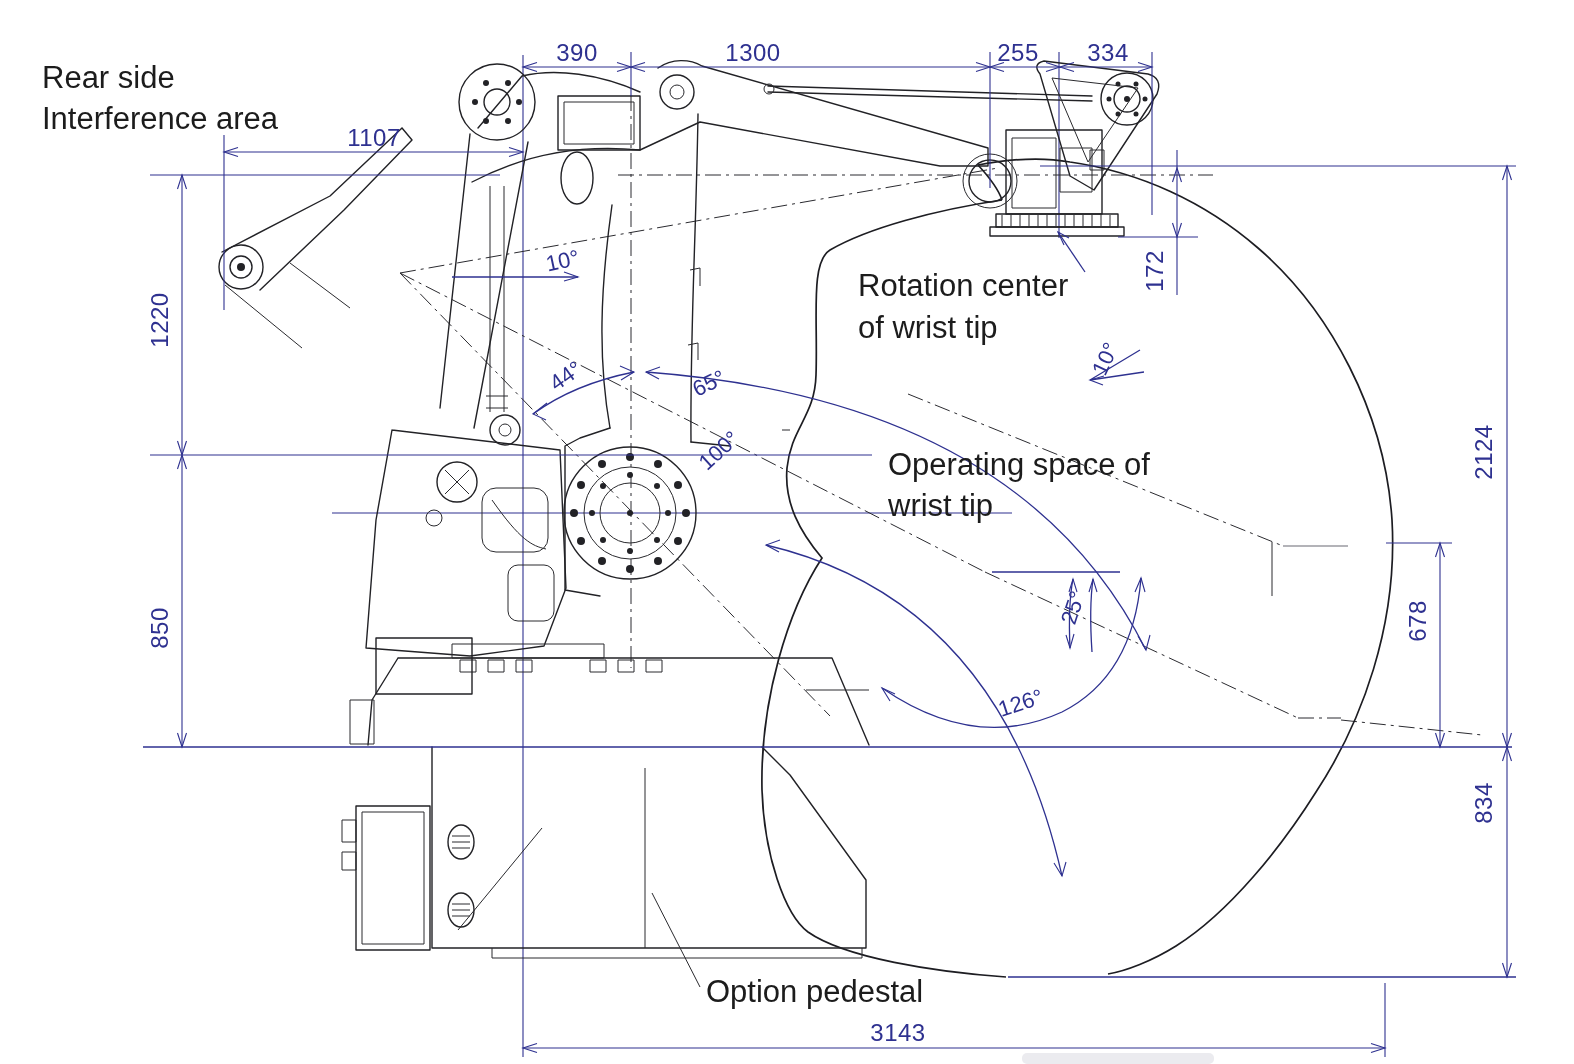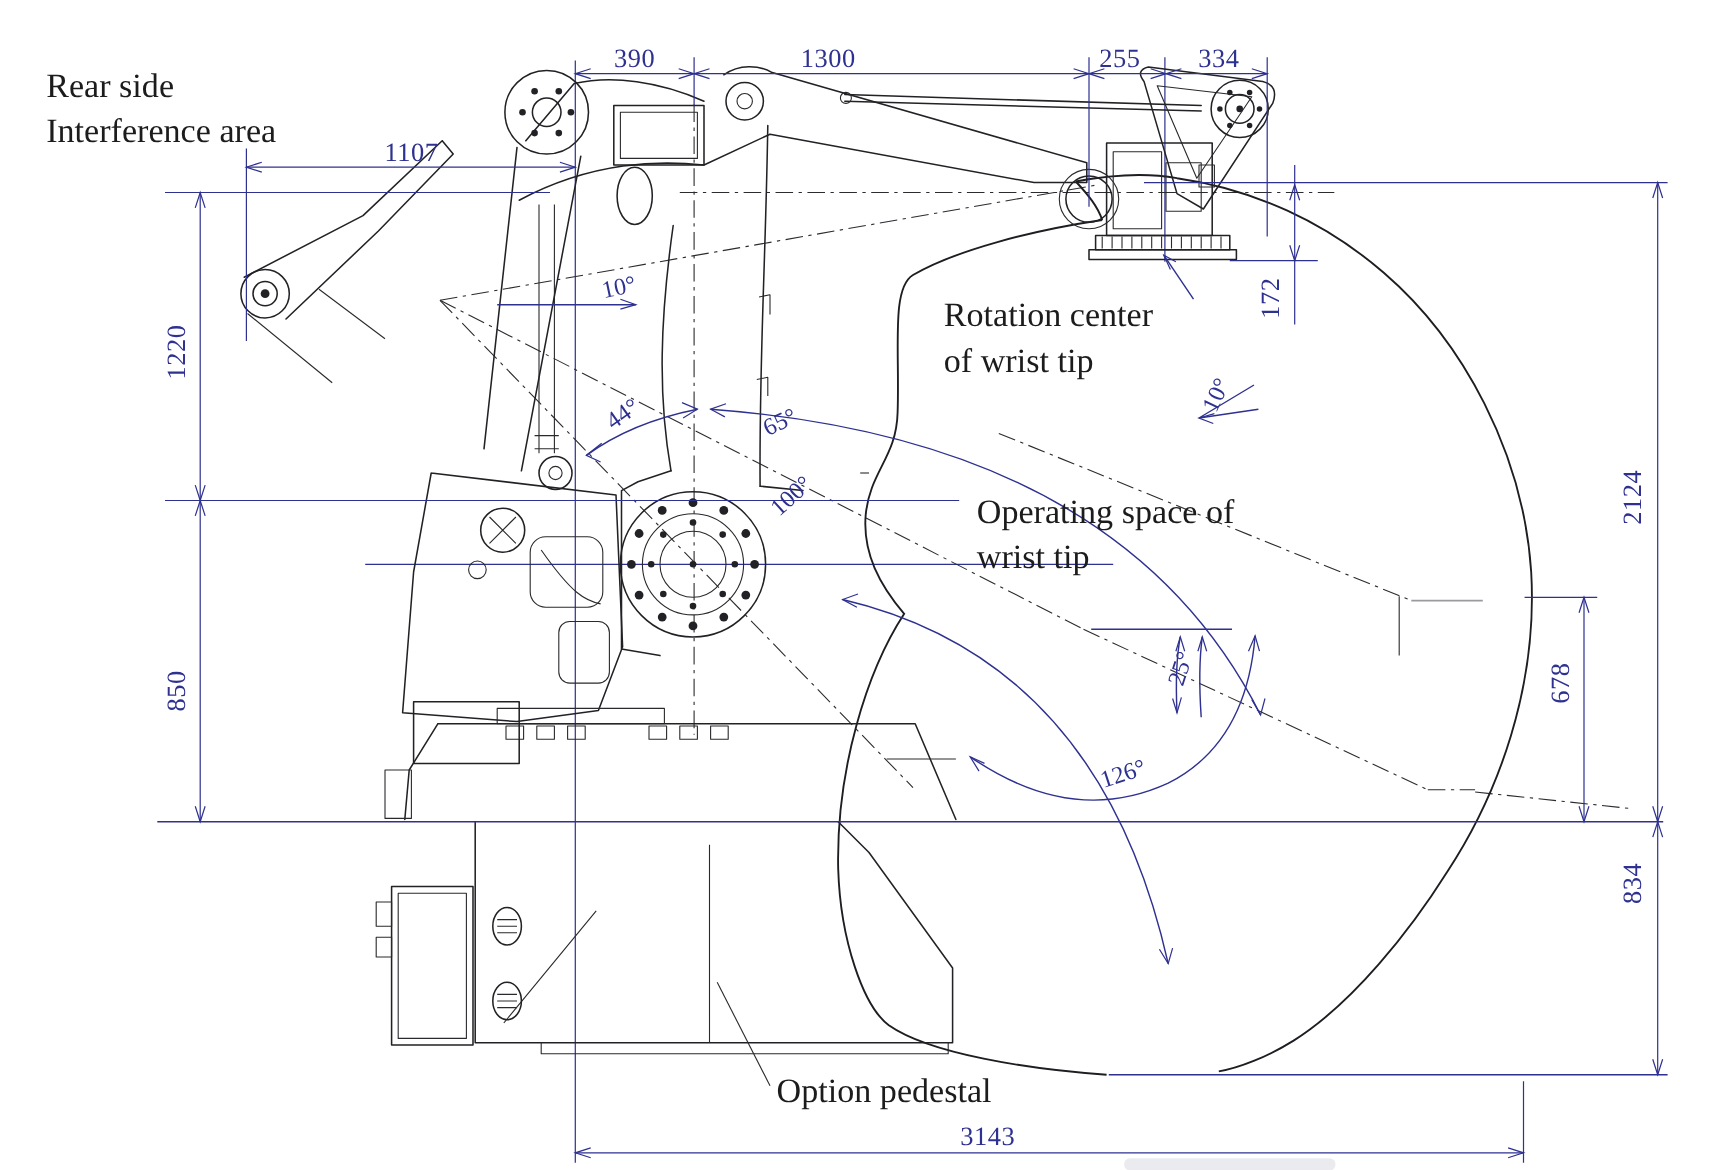--- a/index.html
+++ b/index.html
@@ -1,17 +1,17 @@
 <!DOCTYPE html>
 <html><head>
 <meta charset="utf-8">
 <style>
   html,body{margin:0;padding:0;background:#ffffff;}
   #stage{position:relative;width:1574px;height:1064px;background:#ffffff;overflow:hidden;
-         font-family:Liberation Serif, serif;}
+         font-family:Liberation Sans, sans-serif;}
   svg{position:absolute;left:0;top:0;}
   .lw    {stroke:#222226;fill:none;stroke-width:1.4;stroke-linejoin:round;stroke-linecap:round;}
   .lwthin{stroke:#2a2a2e;fill:none;stroke-width:1;stroke-linejoin:round;}
   .env   {stroke:#1d1d22;fill:none;stroke-width:1.7;}
   .cline {stroke:#2b2b30;fill:none;stroke-width:1;stroke-dasharray:16 5 3 5;}
   .dim   {stroke:#2e3190;fill:none;stroke-width:1.1;}
   .dimb  {stroke:#2e3190;fill:none;stroke-width:1.3;}
   .gseg  {stroke:#9a9aa0;fill:none;stroke-width:1.6;}
   .dimtxt{fill:#2e3190;font-size:24px;letter-spacing:.5px;}
   .angtxt{fill:#2e3190;font-size:22px;}

